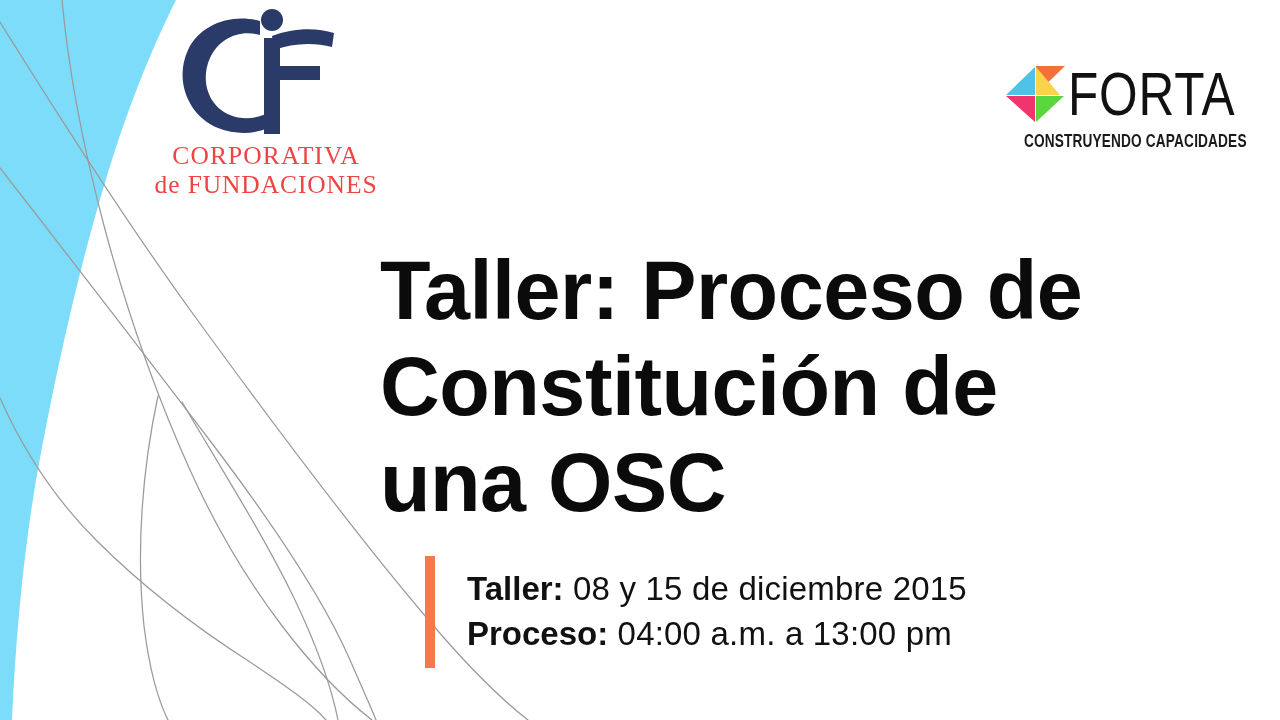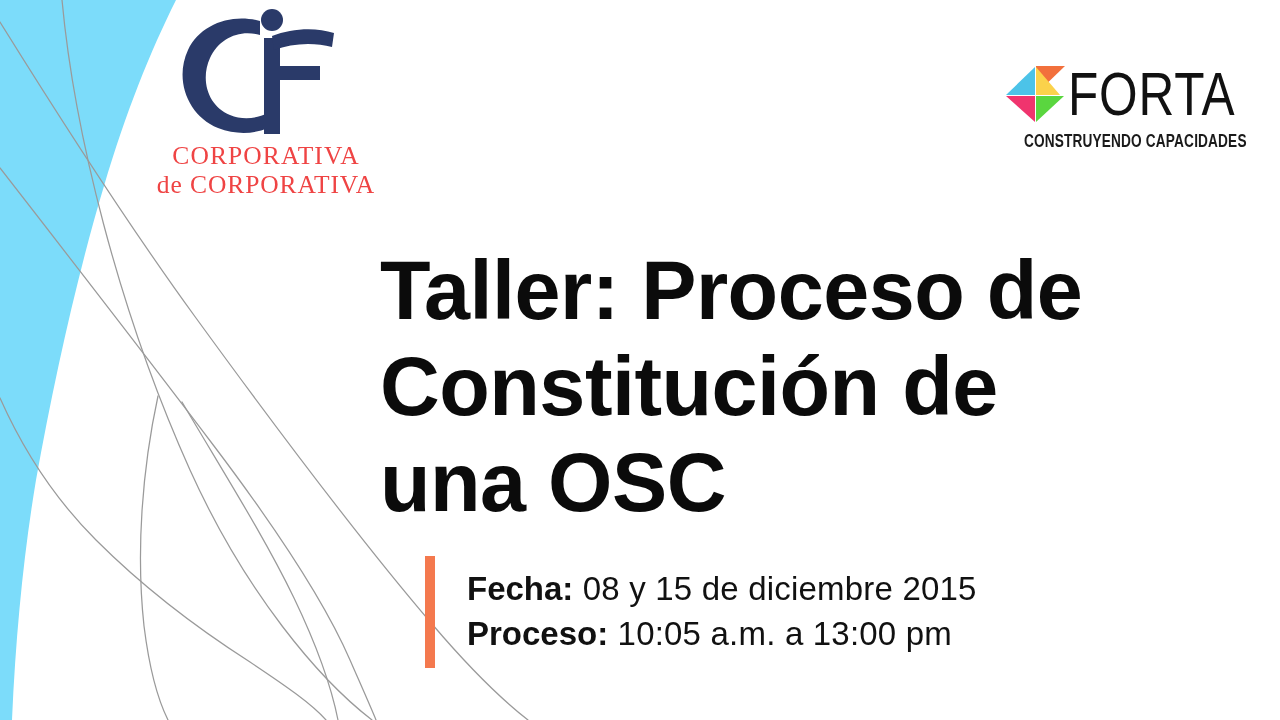--- a/index.html
+++ b/index.html
@@ -158,21 +158,21 @@
       <circle cx="98" cy="12" r="11" fill="#2a3a69"></circle>
 
       <path d="M 90,30 C 90,30 90,126 90,126 L 106,126 L 106,30 Z" fill="#2a3a69"></path>
 
       <path d="M 98,28 C 118,20 142,19 160,25 L 158,39 C 140,34 118,35 100,42 Z" fill="#2a3a69"></path>
 
       <path d="M 97,58 L 146,58 L 146,72 L 97,72 Z" fill="#2a3a69"></path>
     </svg>
     <div id="cif-wordmark">
       <span id="cif-line1">CORPORATIVA</span>
-      <span id="cif-line2">de CORPORATIVA</span>
+      <span id="cif-line2">de FUNDACIONES</span>
     </div>
   </div>
 
   <div id="forta-logo">
     <div id="forta-row">
       <svg id="forta-tri" viewBox="0 0 66 58" width="66" height="58">
 
         <polygon points="36,1 65,1 36,29" fill="#f2703c"></polygon>
 
         <polygon points="35,2 35,30 6,30" fill="#4cc3e8"></polygon>
@@ -191,21 +191,21 @@
   <h1 id="title">
     <span class="tline">Taller: Proceso de</span>
     <span class="tline">Constitución de</span>
     <span class="tline">una OSC</span>
   </h1>
 
   <div id="details">
     <div id="details-bar"></div>
     <div id="details-text">
       <span class="drow">
-        <span class="dlabel">Fecha:</span><span class="dval"> 08 y 15 de diciembre 2015</span>
+        <span class="dlabel">Taller:</span><span class="dval"> 08 y 15 de diciembre 2015</span>
       </span>
       <span class="drow">
-        <span class="dlabel">Proceso:</span><span class="dval"> 10:05 a.m. a 13:00 pm</span>
+        <span class="dlabel">Proceso:</span><span class="dval"> 04:00 a.m. a 13:00 pm</span>
       </span>
     </div>
   </div>
 
 </div>
 
 </body></html>

